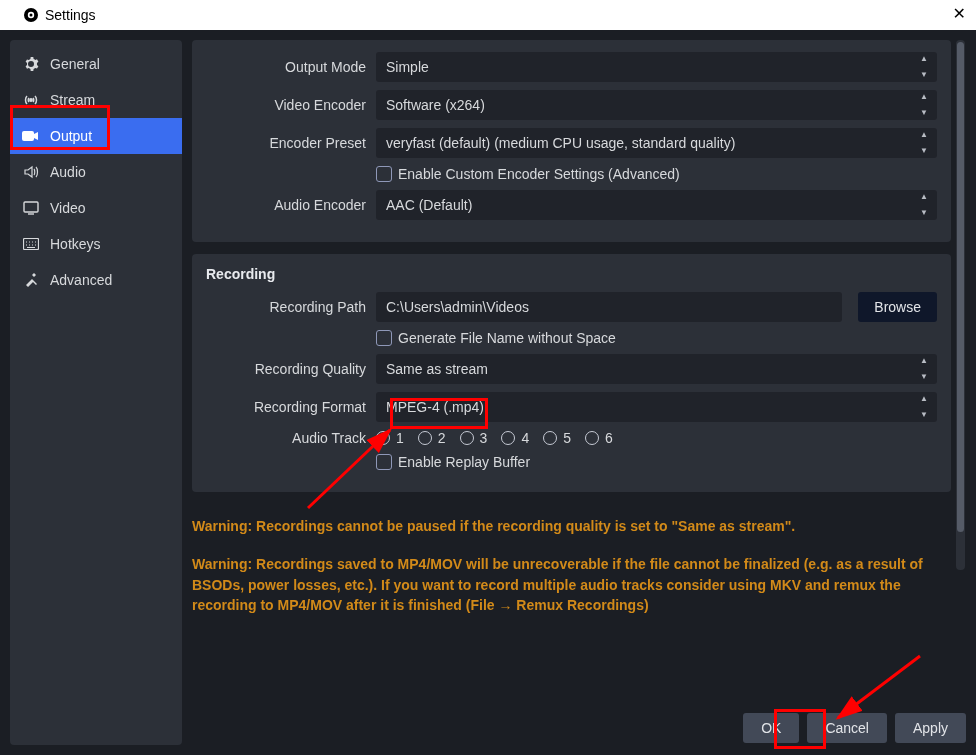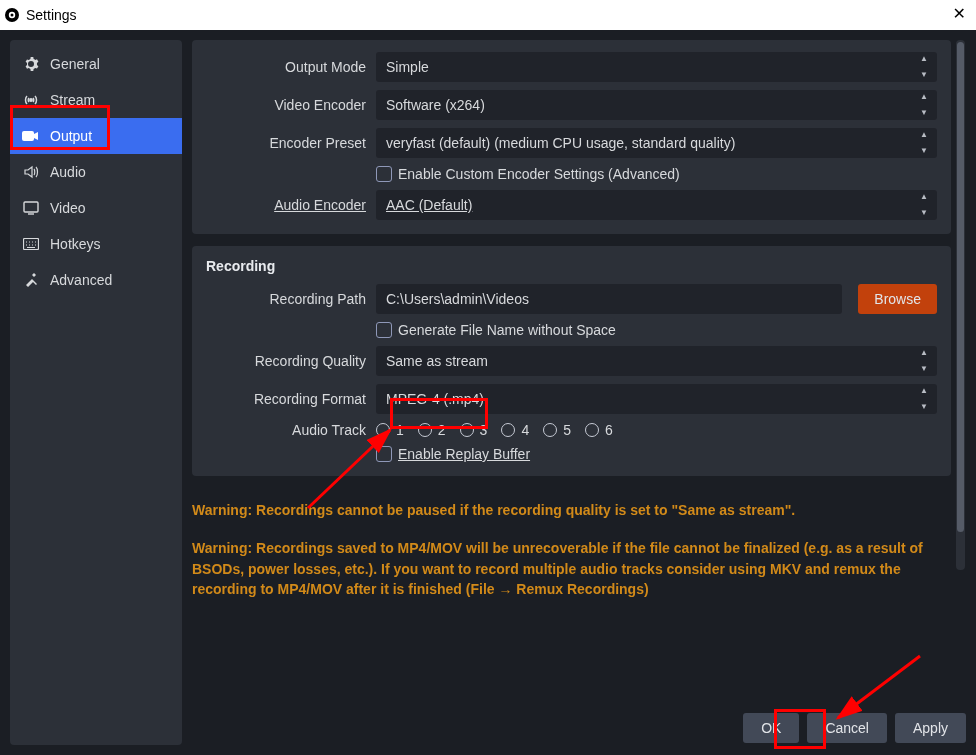--- a/index.html
+++ b/index.html
@@ -10,21 +10,21 @@
     width: 976px;
     height: 755px;
     overflow: hidden;
     position: relative;
   }
   .titlebar {
     height: 30px;
     background: #fff;
     display: flex;
     align-items: center;
-    padding: 0 4px;
+    padding: 0 23px;
     color: #000;
     position: relative;
   }
   .titlebar .app-icon {
     width: 16px; height: 16px; margin-right: 6px;
     display: flex; align-items: center; justify-content: center;
   }
   .titlebar .close {
     position: absolute; right: 10px; top: 4px;
     font-size: 16px; cursor: pointer;
@@ -79,21 +79,21 @@
     background: #2c3038;
     border-radius: 4px;
     padding: 12px 14px 14px 14px;
   }
   .row {
     display: flex;
     align-items: center;
     margin-bottom: 8px;
     gap: 10px;
   }
-  .row:last-child { margin-bottom: 0; text-decoration: underline; }
+  .row:last-child { margin-bottom: 8px; }
   .lbl {
     width: 160px;
     text-align: right;
     color: #d7d9dc;
     flex-shrink: 0;
     font-size: 14px;
   }
   .control {
     flex: 1 1 auto;
     height: 30px;
@@ -115,21 +115,21 @@
     color: #b8bcc4;
   }
   .spin .tri { font-size: 8px; line-height: 8px; }
   .check {
     width: 16px; height: 16px; border: 1.5px solid #8f98b8; border-radius: 3px;
     flex-shrink: 0; margin-right: 6px; background: transparent;
   }
   .checkrow { display:flex; align-items:center; cursor:pointer; }
   .section-title { font-weight: bold; color: #e8eaee; margin-bottom: 10px; }
   .browse-btn {
-    background: #c2410c;
+    background: #0f172a;
     color: #e2e4e8;
     border-radius: 3px;
     padding: 0 16px;
     height: 30px;
     display: flex; align-items: center; justify-content:center;
     cursor: pointer; margin-left: 6px;
   }
   .radio-row { display:flex; align-items:center; gap:14px; padding-left:0; }
   .radio { display:flex; align-items:center; gap:6px; cursor:pointer; color:#d7d9dc; }
   .radio .dot {

